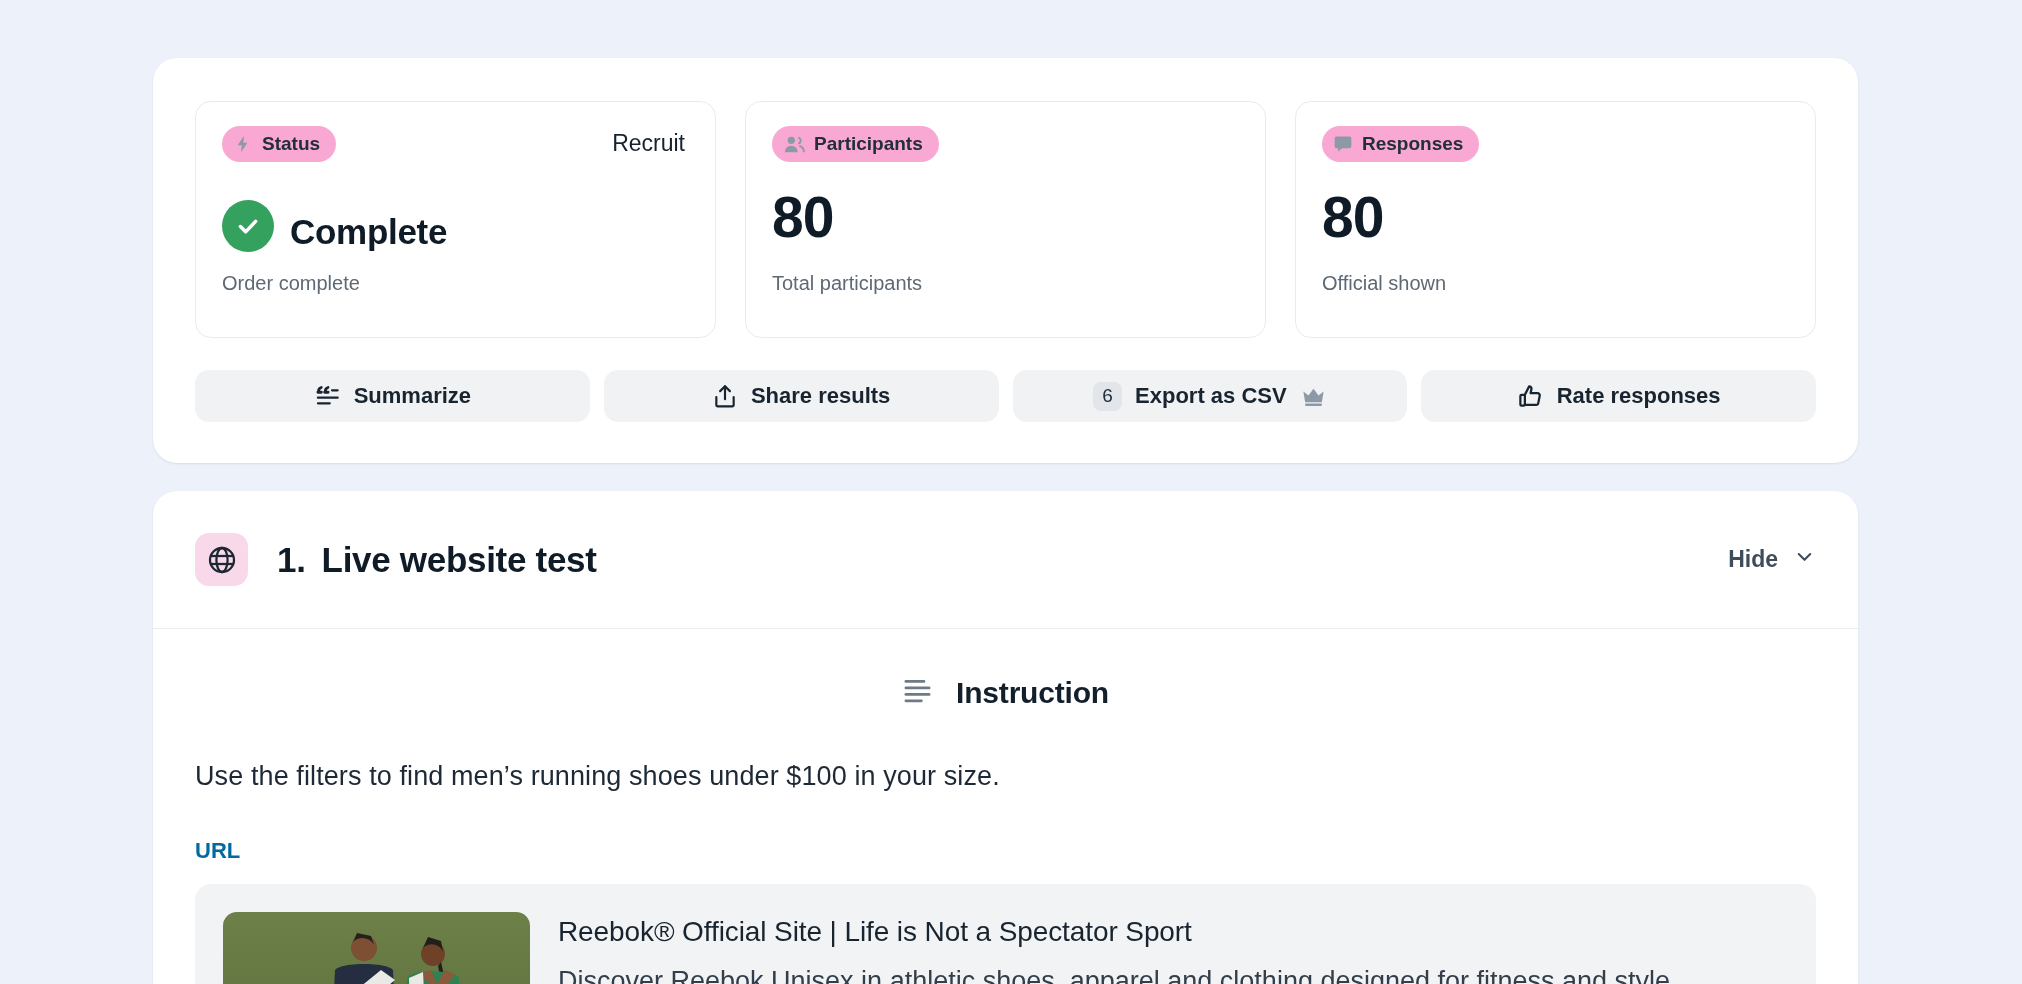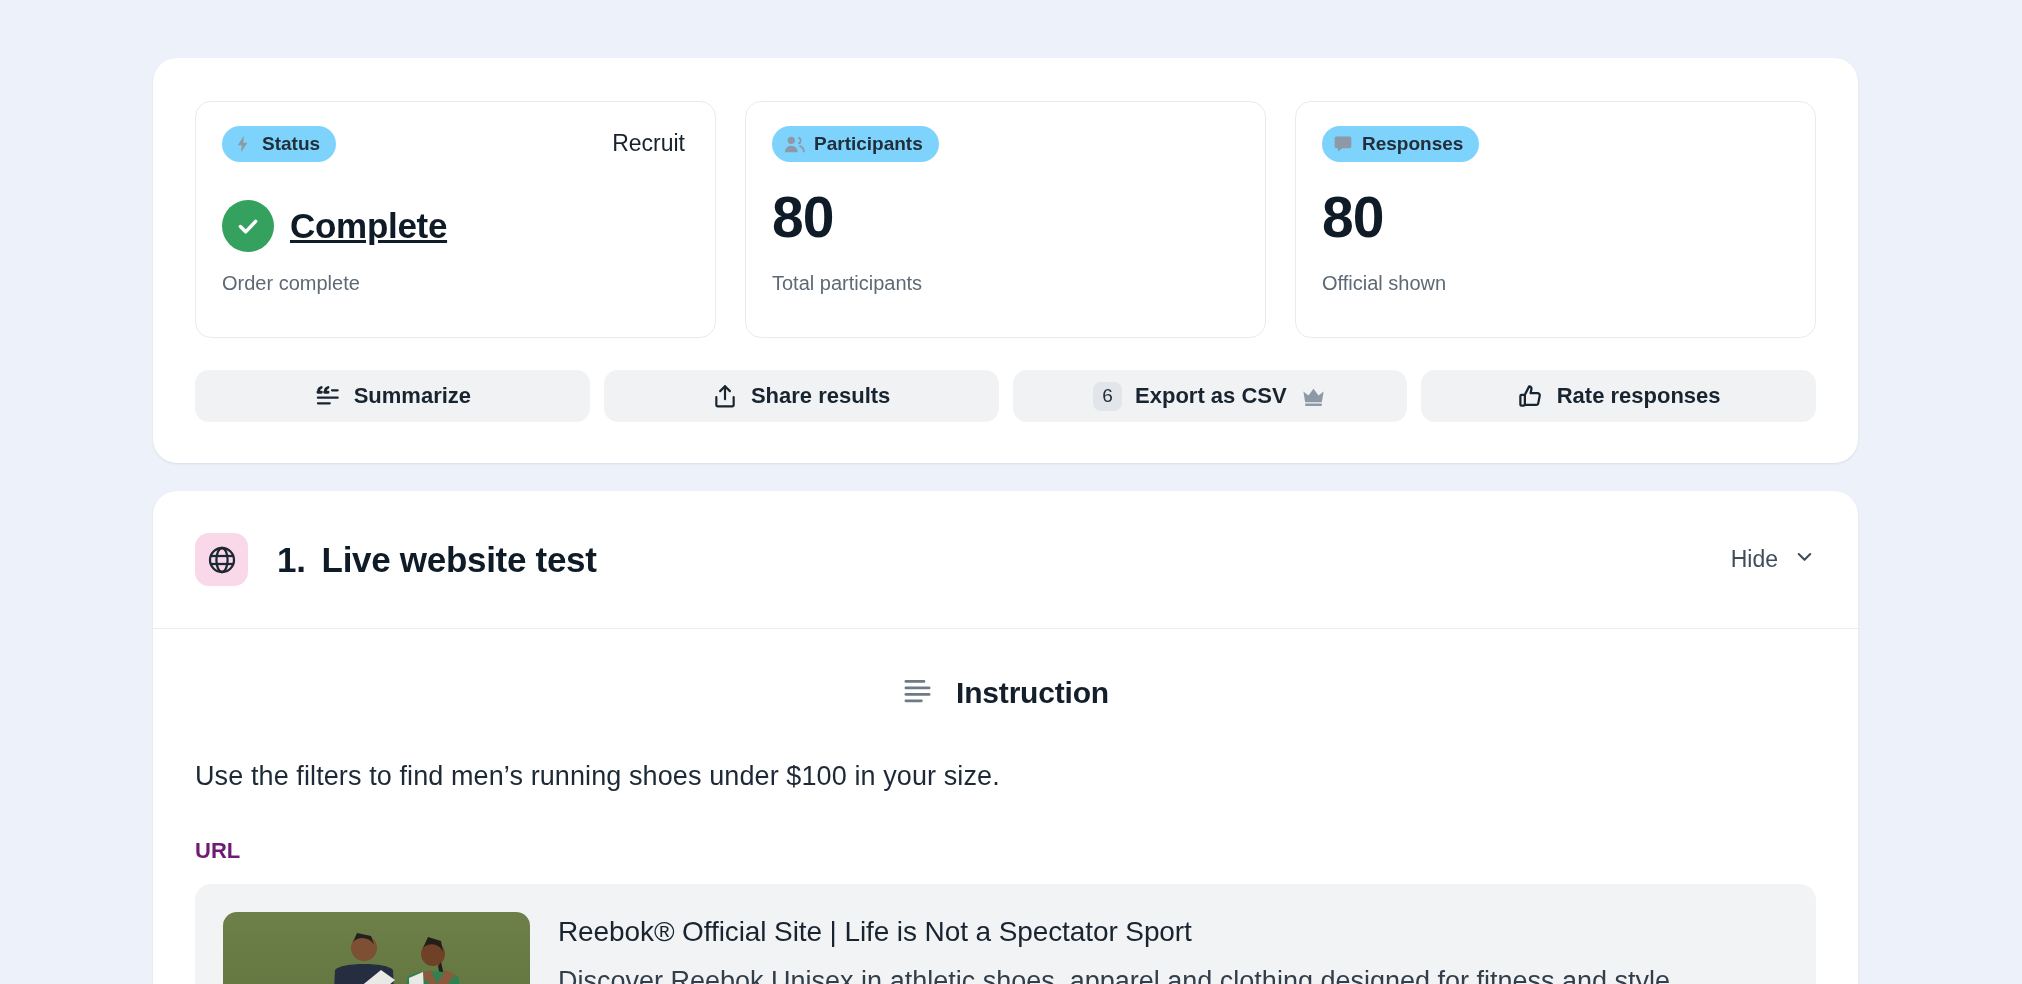--- a/index.html
+++ b/index.html
@@ -17,27 +17,27 @@
   #summary-panel { top:58px; height:405px; }
   #section-panel { top:491px; height:560px; }
 
   
   .cards-row { position:absolute; top:43px; left:42px; right:42px; display:flex; gap:29px; }
   .stat-card {
     flex:1; height:237px; background:#fff; border:1px solid #e8ebef; border-radius:16px;
     position:relative; padding:24px 26px;
   }
   .badge-pill {
-    display:inline-flex; align-items:center; gap:9px; background:#7dd3fc;
+    display:inline-flex; align-items:center; gap:9px; background:#f9a8d4;
     border-radius:999px; padding:7px 16px 7px 11px;
     font-size:19px; font-weight:700; color:#222e3a;
   }
   .badge-pill svg { display:block; }
   .recruit-link { position:absolute; top:28px; right:30px; font-size:23px; font-weight:500; color:#16222e; cursor:pointer; }
-  .value-row { position:absolute; left:26px; top:98px; display:flex; align-items:center; gap:16px;text-decoration:underline; }
+  .value-row { position:absolute; left:26px; top:98px; display:flex; align-items:flex-end; gap:16px; }
   .check-circle {
     width:52px; height:52px; border-radius:50%; background:#35a15f;
     display:flex; align-items:center; justify-content:center; flex:none;
   }
   .status-value { font-size:35px; font-weight:700; letter-spacing:-.3px; color:#0f1c28; }
   .big-number { position:absolute; left:26px; top:82px; font-size:57px; font-weight:700; letter-spacing:-1px; color:#0f1c28; }
   .card-caption { position:absolute; left:26px; top:170px; font-size:20px; color:#5d6975; }
 
   
   .buttons-row { position:absolute; top:312px; left:42px; right:42px; display:flex; gap:14px; }
@@ -57,27 +57,27 @@
   .section-header {
     height:138px; display:flex; align-items:center; padding:0 42px;
     border-bottom:1px solid #e9edf1;
   }
   .section-icon-box {
     width:53px; height:53px; border-radius:14px; background:#f9d9e9;
     display:flex; align-items:center; justify-content:center; flex:none;
   }
   .section-title { margin-left:29px; font-size:35px; font-weight:700; letter-spacing:-.3px; color:#0f1c28; display:flex; gap:16px; }
   .header-spacer { flex:1; }
-  .hide-toggle { display:flex; align-items:center; gap:15px; font-size:23px; font-weight:400; color:#3f4d5b; cursor:pointer; }
+  .hide-toggle { display:flex; align-items:center; gap:15px; font-size:23px; font-weight:700; color:#3f4d5b; cursor:pointer; }
 
   .section-content { padding:0 42px; }
   .instruction-header { margin-top:46px; display:flex; align-items:center; gap:23px;justify-content:center; }
   .instruction-heading { font-size:30px; font-weight:700; letter-spacing:-.2px; color:#13202c; }
   .instruction-text { margin-top:51px; font-size:27px; color:#1d2936; letter-spacing:.1px; }
-  .url-label { margin-top:46px; font-size:22px; font-weight:700; color:#701a75; }
+  .url-label { margin-top:46px; font-size:22px; font-weight:700; color:#0369a1; }
   .link-card {
     margin-top:20px; background:#f2f3f5; border-radius:16px; padding:28px;
     display:flex; gap:28px; height:230px;
   }
   .preview-image { width:307px; height:172px; border-radius:14px; overflow:hidden; flex:none; }
   .preview-image svg { display:block; }
   .link-text { padding-top:4px; }
   .link-title { font-size:28px; font-weight:500; color:#18242f; letter-spacing:-.1px; }
   .link-description { margin-top:18px; font-size:27px; color:#323e4a; max-width:1220px; }
 </style>

